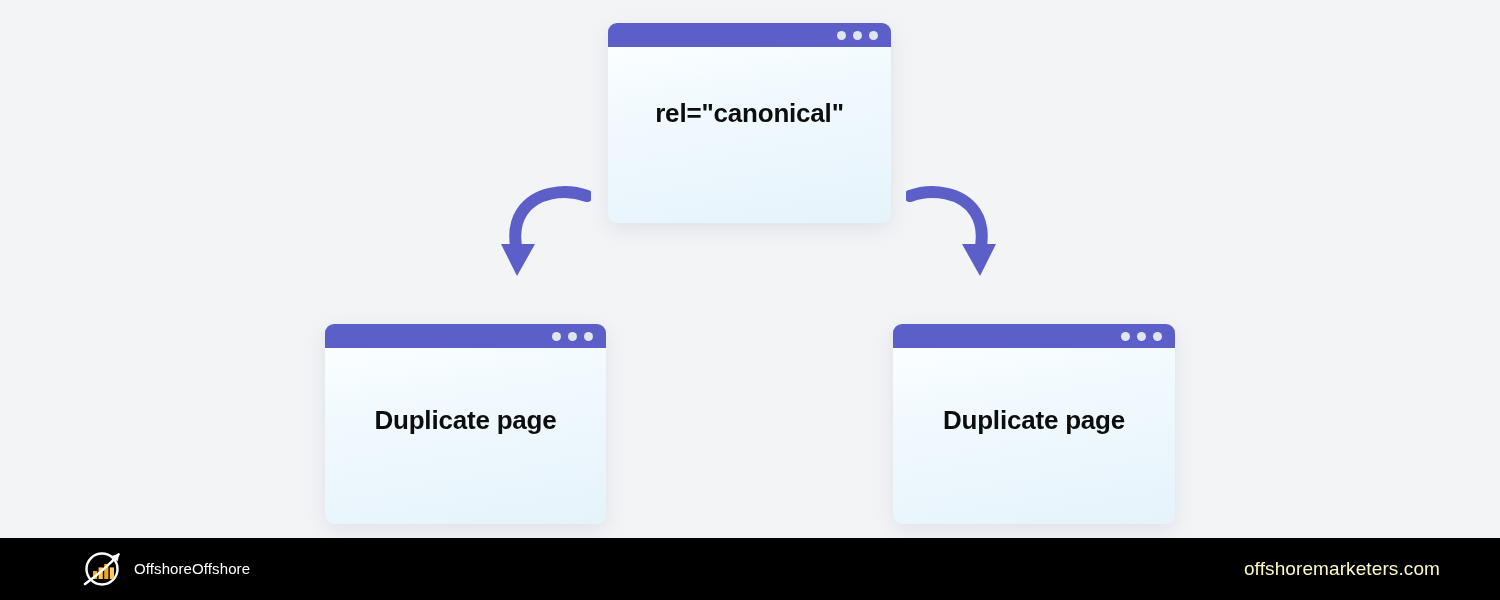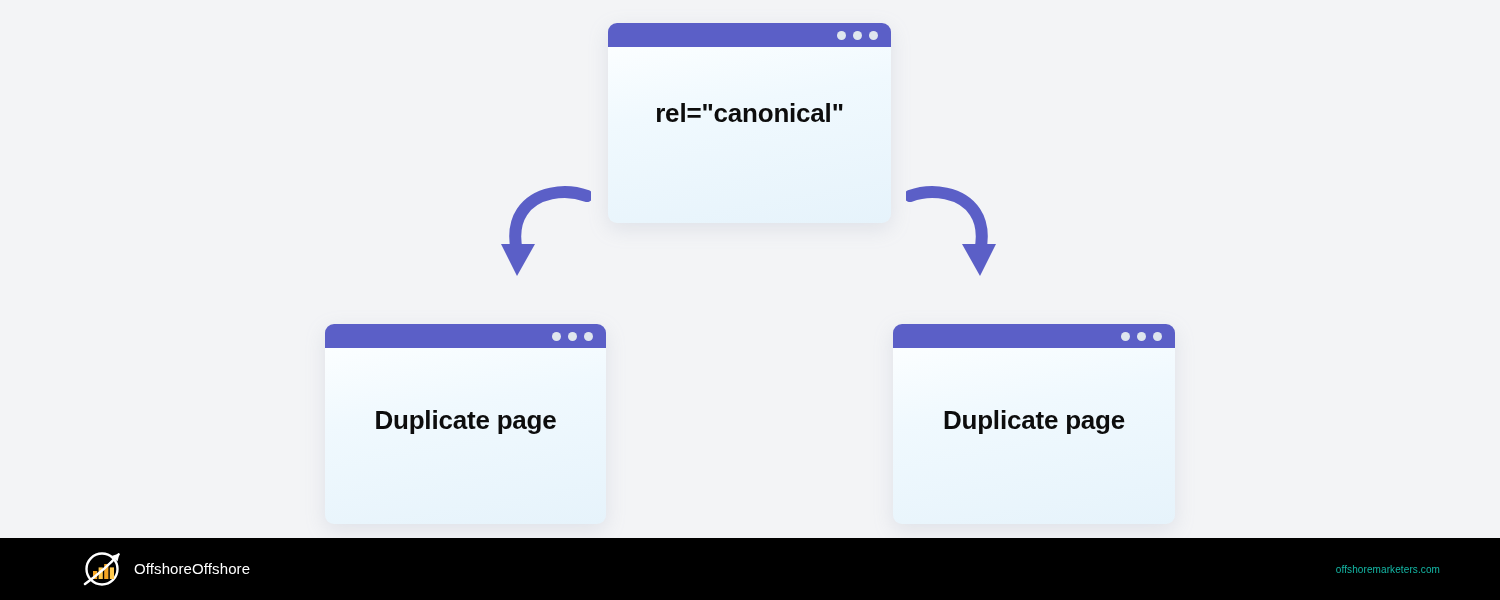--- a/index.html
+++ b/index.html
@@ -122,22 +122,22 @@
     line-height:1.22;
   }
   #brand-name span {
     color:#ffffff;
     font-size:15px;
     font-weight:400;
     letter-spacing:0.1px;
   }
 
   #footer-url {
-    color:#14b8a6;
-    font-size:10px;
+    color:#fef9c3;
+    font-size:19px;
     font-weight:400;
     letter-spacing:0.1px;
   }
 </style>
 </head>
 <body>
 
 <div id="stage">
 
   <div class="window" id="window-canonical">

